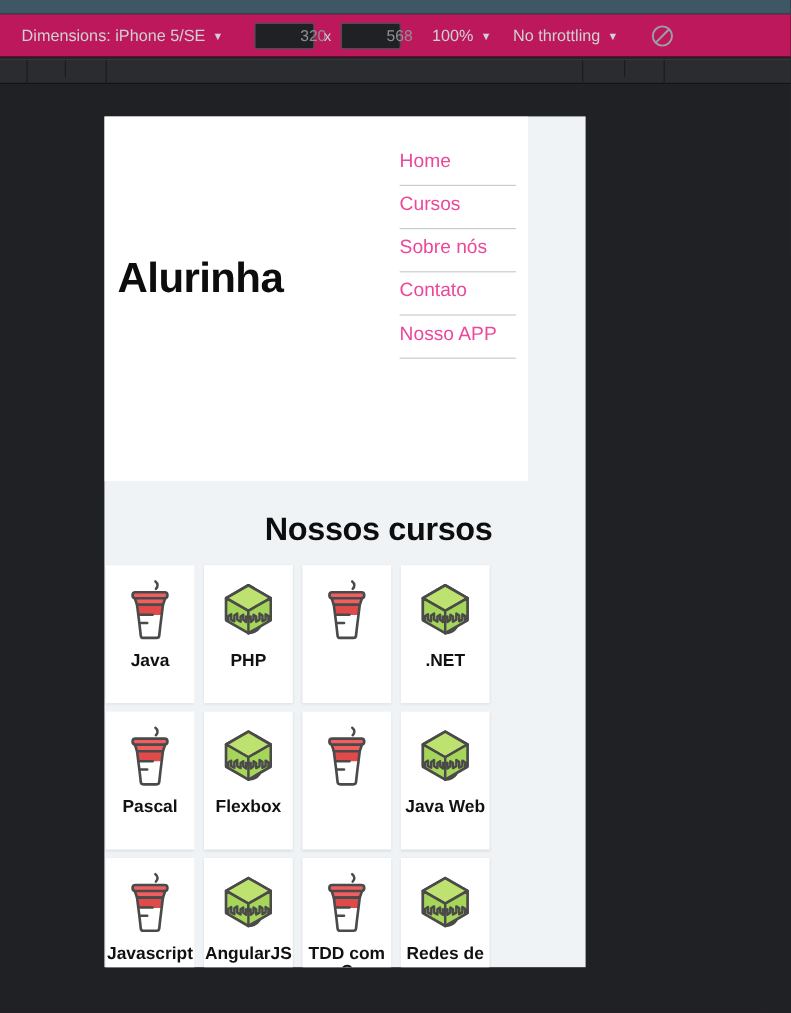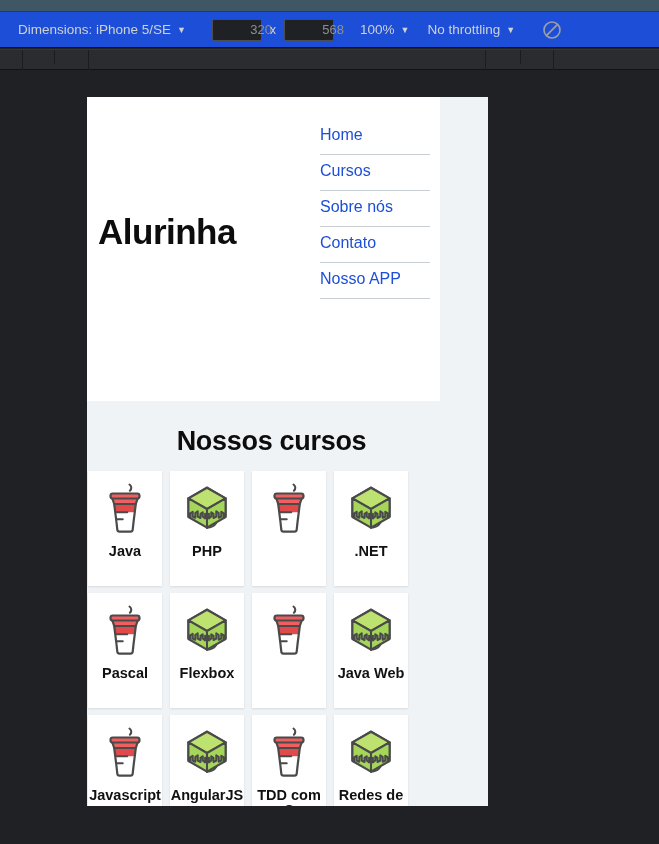--- a/index.html
+++ b/index.html
@@ -14,21 +14,21 @@
   #app { position: relative; width: 659px; height: 844px; background: #202124; }
 
   .titlestrip {
     position: absolute; left: 0; top: 0; width: 659px; height: 12px;
     background: #3f5665;
   }
   .titlestrip .edge { position:absolute; left:0; right:0; bottom:0; height:1px; background:#2c3c47; }
 
   .devtoolbar {
     position: absolute; left: 0; top: 12px; width: 659px; height: 36px;
-    background: #1d4ed8;
+    background: #be185d;
     display: flex; align-items: center;
     padding-left: 18px;
     gap: 0;
     border-bottom: 1px solid #121315;
   }
   .dt-item {
     color: #cfd2d4;
     font-size: 13.5px;
     line-height: 1;
     white-space: nowrap;
@@ -84,37 +84,39 @@
     letter-spacing: -0.5px;
   }
   .nav {
     position: absolute;
     right: 10px; top: 22px;
     width: 110px;
   }
   .nav-item {
     display: block;
     text-align: left;
-    color: #1d4ed8;
+    color: #ec4899;
     font-size: 16px;
     padding: 7px 0 10px 0;
     border-bottom: 1.5px solid #c8cdd1;
     white-space: nowrap;
     text-decoration: none;
     cursor: pointer;
+    margin-left: 13px;
   }
 
   .section-title {
     text-align: center;
     font-size: 27px;
     font-weight: bold;
     color: #0d0d0d;
     padding: 25px 0 14px 16px;
     width: 353px;
     letter-spacing: -0.3px;
+    margin-left: 44px;
   }
 
   .card-grid {
     width: 353px;
     display: flex;
     flex-wrap: wrap;
     padding: 0 1px;
     gap: 7px 8px;
   }
   .card {

